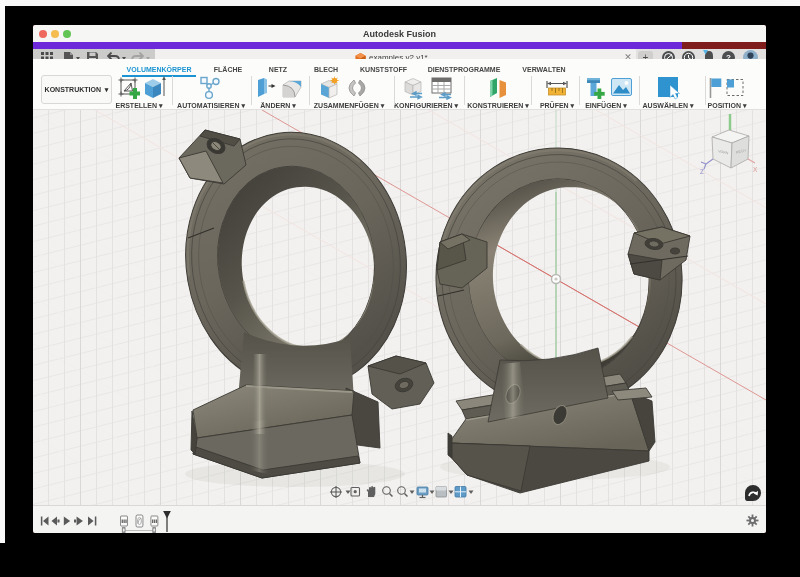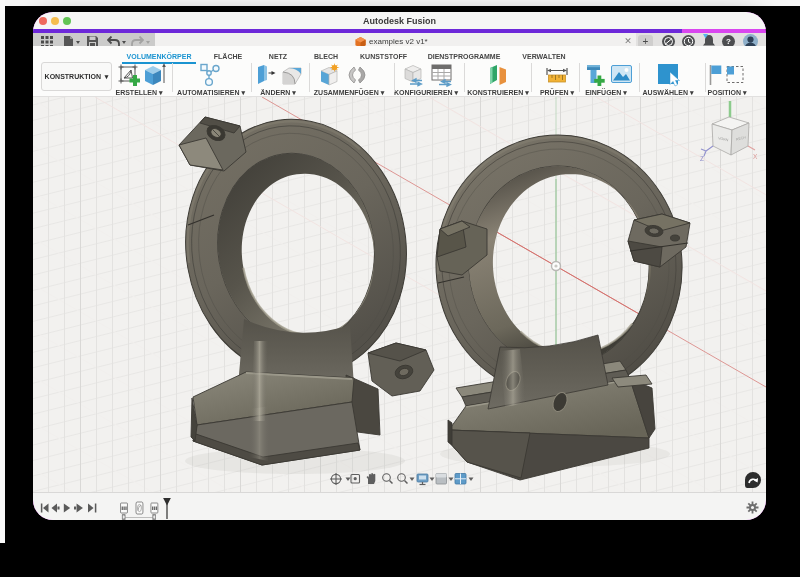--- a/index.html
+++ b/index.html
@@ -1,26 +1,26 @@
 <!DOCTYPE html>
 <html><head><meta charset="utf-8">
 <style>
 *{margin:0;padding:0;box-sizing:border-box}
 html,body{width:800px;height:577px;background:#000;overflow:hidden;
 font-family:"Liberation Sans",sans-serif;}
 .abs{position:absolute}
 #strip-top{position:absolute;left:0;top:0;width:800px;height:6px;background:#f7f7f7}
 #strip-left{position:absolute;left:0;top:0;width:5px;height:543px;background:#fafafa}
-#win{position:absolute;left:33px;top:12px;width:733px;height:508px;
-background:#d946ef;border-radius:20px;overflow:hidden;box-shadow:0 10px 30px rgba(0,0,0,.6)}
+#win{position:absolute;left:33px;top:25px;width:733px;height:508px;
+background:#7f1d1d;border-radius:2px;overflow:hidden;box-shadow:0 10px 30px rgba(0,0,0,.6)}
 #titlebar{position:absolute;left:0;top:0;width:733px;height:17px;background:#f6f6f5}
 .tl{position:absolute;top:4.5px;width:8px;height:8px;border-radius:50%}
 #title{position:absolute;left:0;top:0;width:733px;height:17px;text-align:center;
 line-height:18px;font-size:9px;font-weight:bold;color:#3a3a3a}
-#qat{position:absolute;left:0;top:17px;width:649px;height:17px;background:#f1f0ef;border-top:4px solid #6d28d9}
+#qat{position:absolute;left:0;top:17px;width:649px;height:17px;background:#f1f0ef;border-top:7px solid #6d28d9}
 #qatgray{position:absolute;left:0;top:0;width:122px;height:17px;background:#cbcbca}
 #qatright{position:absolute;left:603px;top:0;width:130px;height:17px;background:#e2e1e0}
 #ribbon{position:absolute;left:0;top:34px;width:733px;height:51px;background:#fcfcfb;border-bottom:1px solid #e1e0df}
 .rtab{position:absolute;top:5px;height:12px;line-height:12px;font-size:7px;font-weight:bold;color:#454545;transform:translateX(-50%);white-space:nowrap}
 .rtab.act{color:#1b94d1}
 #tabline{position:absolute;left:89px;top:15.5px;width:74px;height:2.5px;background:#1b94d1}
 .glabel{position:absolute;top:42px;height:10px;line-height:10px;font-size:7px;font-weight:bold;color:#3d3d3d;transform:translateX(-50%);white-space:nowrap}
 .gsep{position:absolute;top:17px;width:1px;height:29px;background:#dbdad9}
 #konst{position:absolute;left:8px;top:16px;width:71px;height:29px;background:#f9f9f8;border:1px solid #d9d8d7;border-radius:3px;
 text-align:center;line-height:27px;font-size:7px;font-weight:bold;color:#2e2e2e}

